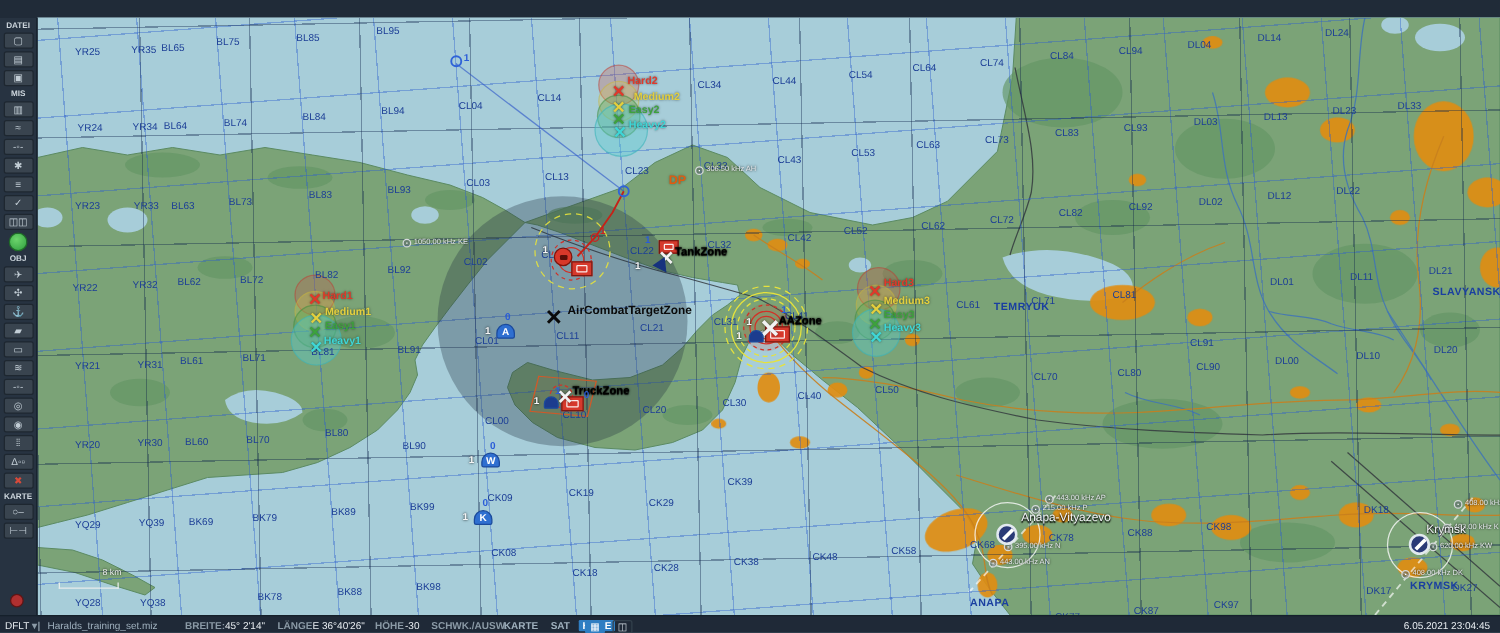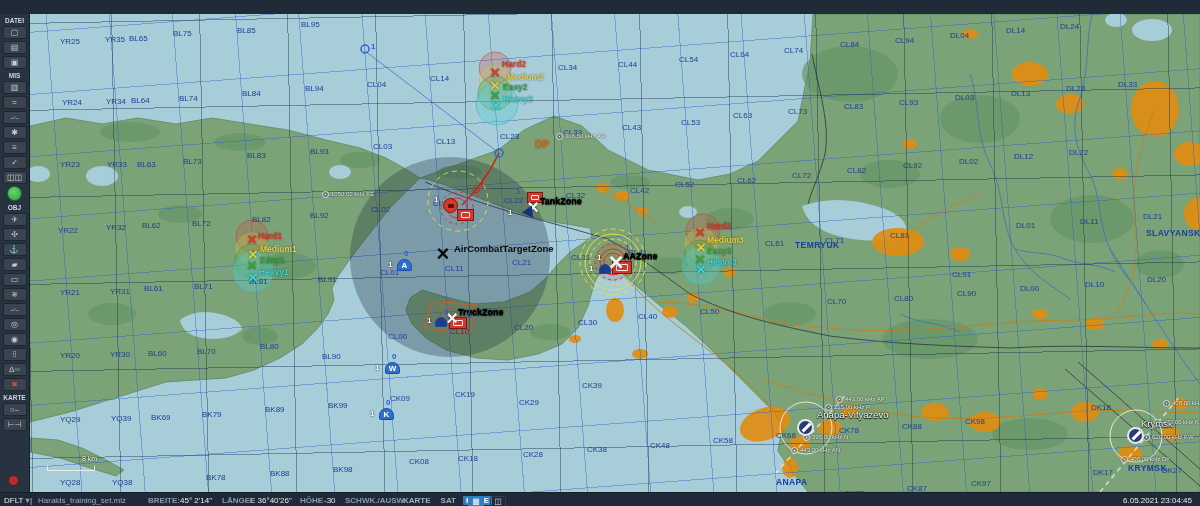--- a/index.html
+++ b/index.html
@@ -405,21 +405,21 @@
         <span class="glabel" style="position: absolute; left: 809px; top: 412px;">CK78</span>
         <span class="glabel" style="position: absolute; left: 872px; top: 408px;">CK88</span>
         <span class="glabel" style="position: absolute; left: 935px; top: 403px;">CK98</span>
         <span class="glabel" style="position: absolute; left: 1061px; top: 389px;">DK18</span>
         <span class="glabel" style="position: absolute; left: 30px; top: 464px;">YQ28</span>
         <span class="glabel" style="position: absolute; left: 82px; top: 464px;">YQ38</span>
         <span class="glabel" style="position: absolute; left: 124px; top: 462px; margin-top: 18px;">BK68</span>
         <span class="glabel" style="position: absolute; left: 176px; top: 459px;">BK78</span>
         <span class="glabel" style="position: absolute; left: 240px; top: 455px;">BK88</span>
         <span class="glabel" style="position: absolute; left: 303px; top: 451px;">BK98</span>
-        <span class="glabel" style="position: absolute; left: 363px; top: 443px; margin-left: 16px;">CK08</span>
+        <span class="glabel" style="position: absolute; left: 363px; top: 424px;">CK08</span>
         <span class="glabel" style="position: absolute; left: 428px; top: 440px;">CK18</span>
         <span class="glabel" style="position: absolute; left: 493px; top: 436px;">CK28</span>
         <span class="glabel" style="position: absolute; left: 557px; top: 431px;">CK38</span>
         <span class="glabel" style="position: absolute; left: 620px; top: 427px;">CK48</span>
         <span class="glabel" style="position: absolute; left: 683px; top: 422px;">CK58</span>
         <span class="glabel" style="position: absolute; left: 814px; top: 475px;">CK77</span>
         <span class="glabel" style="position: absolute; left: 877px; top: 470px;">CK87</span>
         <span class="glabel" style="position: absolute; left: 941px; top: 465px;">CK97</span>
         <span class="glabel" style="position: absolute; left: 1063px; top: 454px;">DK17</span>
         <span class="glabel" style="position: absolute; left: 1132px; top: 452px;">DK27</span>

